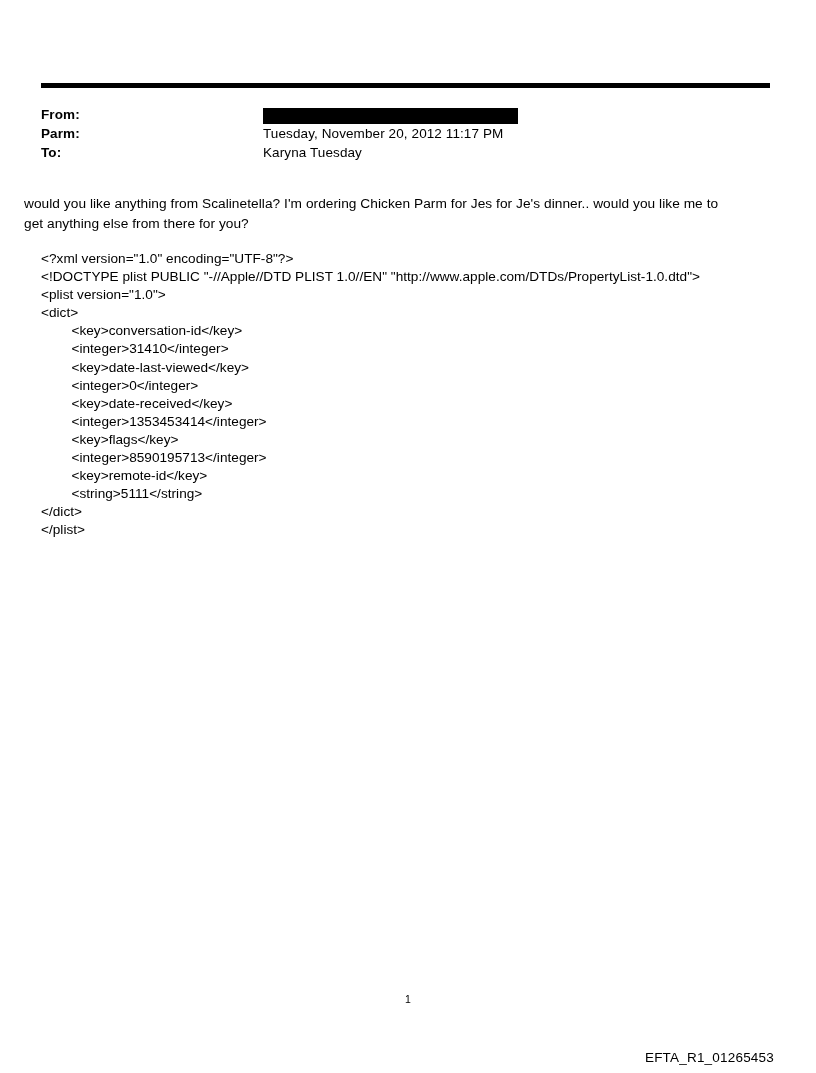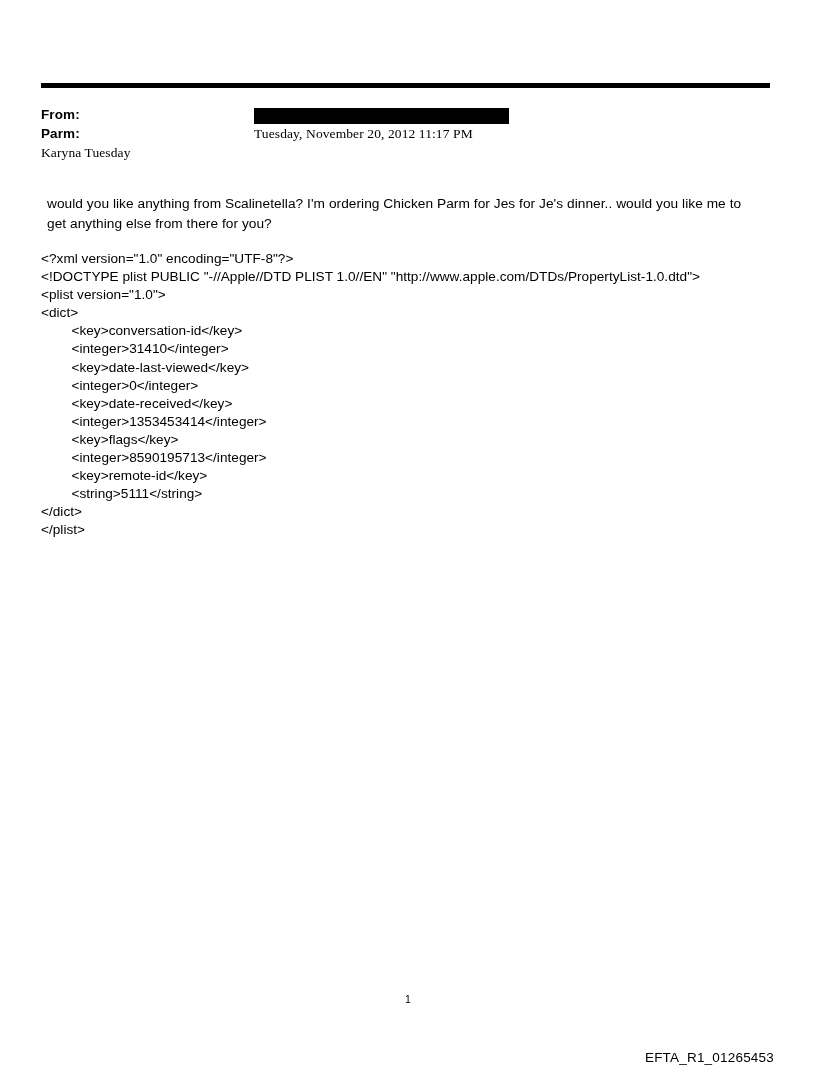--- a/index.html
+++ b/index.html
@@ -34,43 +34,43 @@
     left: 41px;
     top: 105px;
     width: 729px;
   }
   .hdr-row {
     display: flex;
     align-items: center;
     height: 19px;
     font-size: 13.5px;
     line-height: 19px;
+    gap: 9px;
   }
   .hdr-label {
     width: 213px;
     font-weight: bold;
     letter-spacing: 0.1px;
   }
   .hdr-value {
     flex: 1;
     font-weight: normal;
     letter-spacing: 0.1px;
-    font-family: Liberation Serif, serif;
   }
   .redaction {
     display: inline-block;
     width: 255px;
     height: 16px;
     background: #000000;
     vertical-align: middle;
     margin-top: 1px;
   }
   .body-text {
     position: absolute;
-    left: 47px;
+    left: 24px;
     top: 194px;
     width: 716px;
     font-size: 13.7px;
     line-height: 20px;
     letter-spacing: 0.05px;
   }
   .plist {
     position: absolute;
     left: 41px;
     top: 250px;
@@ -111,20 +111,21 @@
         <span class="redaction"></span>
       </div>
     </div>
 
     <div class="hdr-row">
       <div class="hdr-label">Parm:</div>
       <div class="hdr-value">Tuesday, November 20, 2012 11:17 PM</div>
     </div>
 
     <div class="hdr-row">
+      <div class="hdr-label">To:</div>
       <div class="hdr-value">Karyna Tuesday</div>
     </div>
 
   </div>
 
   <div class="body-text">would you like anything from Scalinetella? I'm ordering Chicken Parm for Jes for Je's dinner.. would you like me to get anything else from there for you?</div>
 
   <div class="plist">&lt;?xml version="1.0" encoding="UTF-8"?&gt;
 &lt;!DOCTYPE plist PUBLIC "-//Apple//DTD PLIST 1.0//EN" "http://www.apple.com/DTDs/PropertyList-1.0.dtd"&gt;
 &lt;plist version="1.0"&gt;

